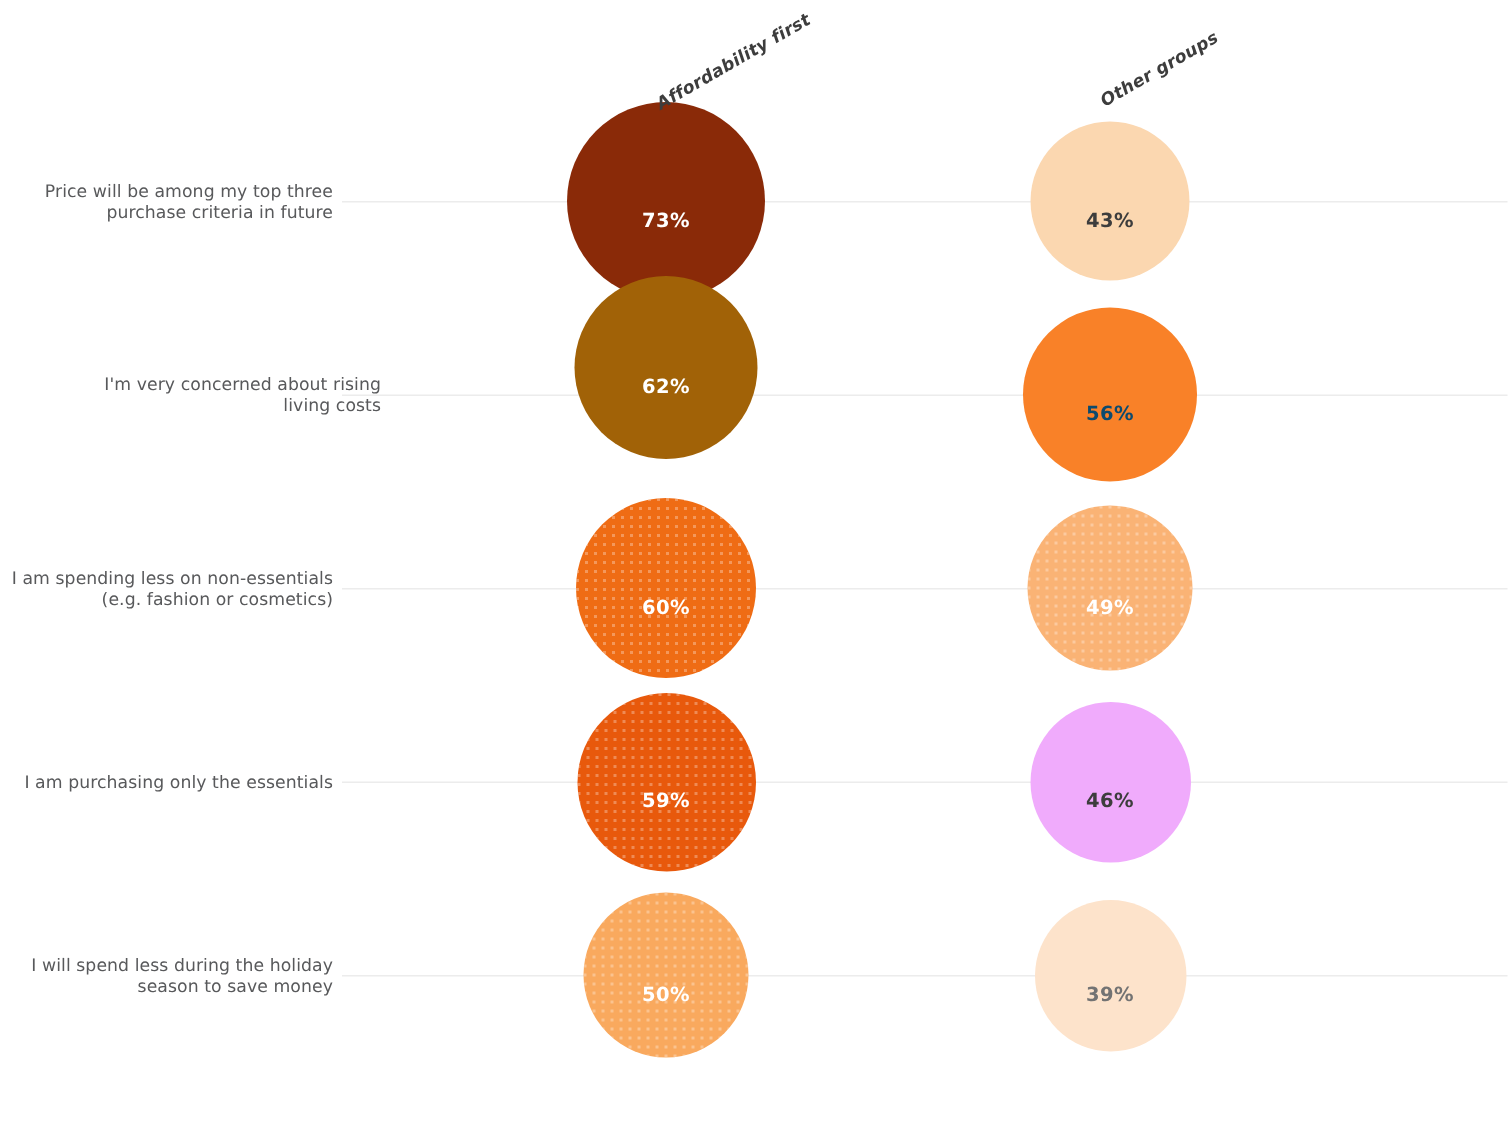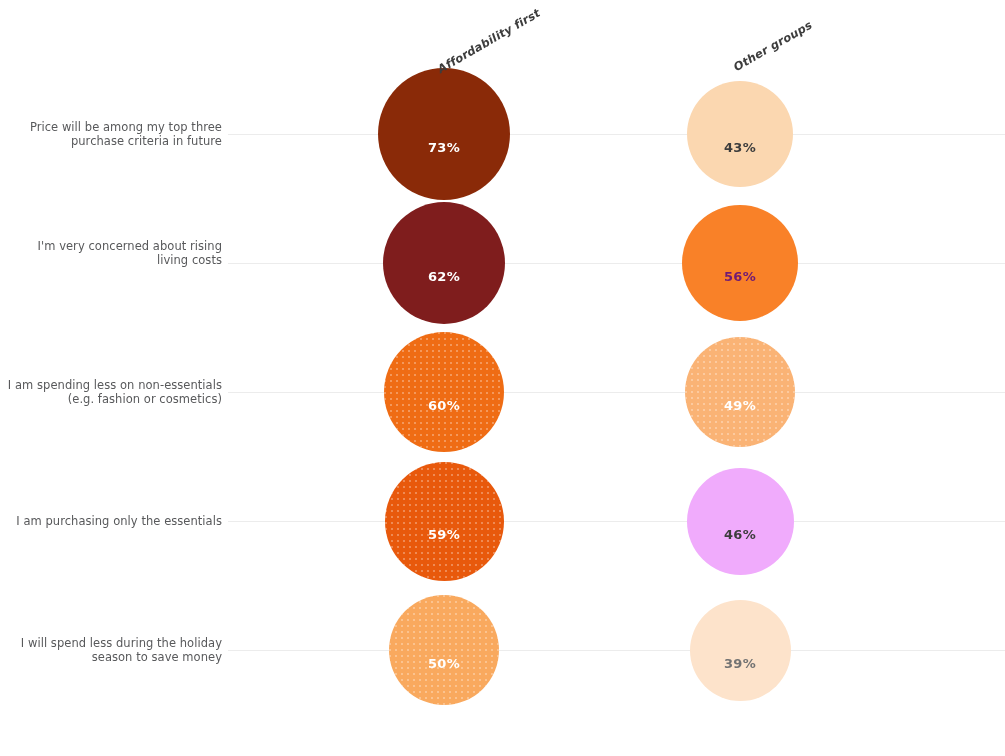--- a/index.html
+++ b/index.html
@@ -94,44 +94,44 @@
   <div id="gridlines-layer">
       <div class="gridline" style="top: 134px;"></div>
       <div class="gridline" style="top: 263px;"></div>
       <div class="gridline" style="top: 392px;"></div>
       <div class="gridline" style="top: 521px;"></div>
       <div class="gridline" style="top: 650px;"></div>
     </div>
   <div id="rowlabels-layer">
       <div class="row-label" style="top: 120px;">Price will be among my top three
 purchase criteria in future</div>
-      <div class="row-label" style="top: 239px;">I'm very concerned about rising
+      <div class="row-label" style="top: 249px; padding-left: 32px;">I'm very concerned about rising
 living costs</div>
       <div class="row-label" style="top: 378px;">I am spending less on non-essentials
 (e.g. fashion or cosmetics)</div>
       <div class="row-label" style="top: 514px;">I am purchasing only the essentials</div>
       <div class="row-label" style="top: 636px;">I will spend less during the holiday
 season to save money</div>
     </div>
   <div id="headers-layer">
       <div class="col-header" style="left: 442px; top: 62px;">Affordability first</div>
       <div class="col-header" style="left: 738px; top: 60px;">Other groups</div>
     </div>
   <div id="bubbles-layer">
       <div class="bubble" style="width: 132px; height: 132px; left: 378px; top: 68px; background: rgb(138, 42, 8);">
         <span class="bubble-value" style="color: rgb(255, 255, 255);">73%</span>
       </div>
       <div class="bubble" style="width: 106px; height: 106px; left: 687px; top: 81px; background: rgb(251, 215, 176);">
         <span class="bubble-value" style="color: rgb(61, 61, 61);">43%</span>
       </div>
-      <div class="bubble" style="width: 122px; height: 122px; left: 383px; top: 202px; background: #7f1d1d;">
+      <div class="bubble" style="width: 122px; height: 122px; left: 383px; top: 184px; background: #a16207;">
         <span class="bubble-value" style="color: rgb(255, 255, 255);">62%</span>
       </div>
       <div class="bubble" style="width: 116px; height: 116px; left: 682px; top: 205px; background: rgb(249, 129, 40);">
-        <span class="bubble-value" style="color: #701a75;">56%</span>
+        <span class="bubble-value" style="color: #0c4a6e;">56%</span>
       </div>
       <div class="bubble stipple" style="width: 120px; height: 120px; left: 384px; top: 332px; background: rgb(239, 108, 20);">
         <span class="bubble-value" style="color: rgb(255, 255, 255);">60%</span>
       </div>
       <div class="bubble stipple" style="width: 110px; height: 110px; left: 685px; top: 337px; background: rgb(250, 179, 117);">
         <span class="bubble-value" style="color: rgb(255, 255, 255);">49%</span>
       </div>
       <div class="bubble stipple" style="width: 119px; height: 119px; left: 384.5px; top: 461.5px; background: rgb(232, 89, 12);">
         <span class="bubble-value" style="color: rgb(255, 255, 255);">59%</span>
       </div>

